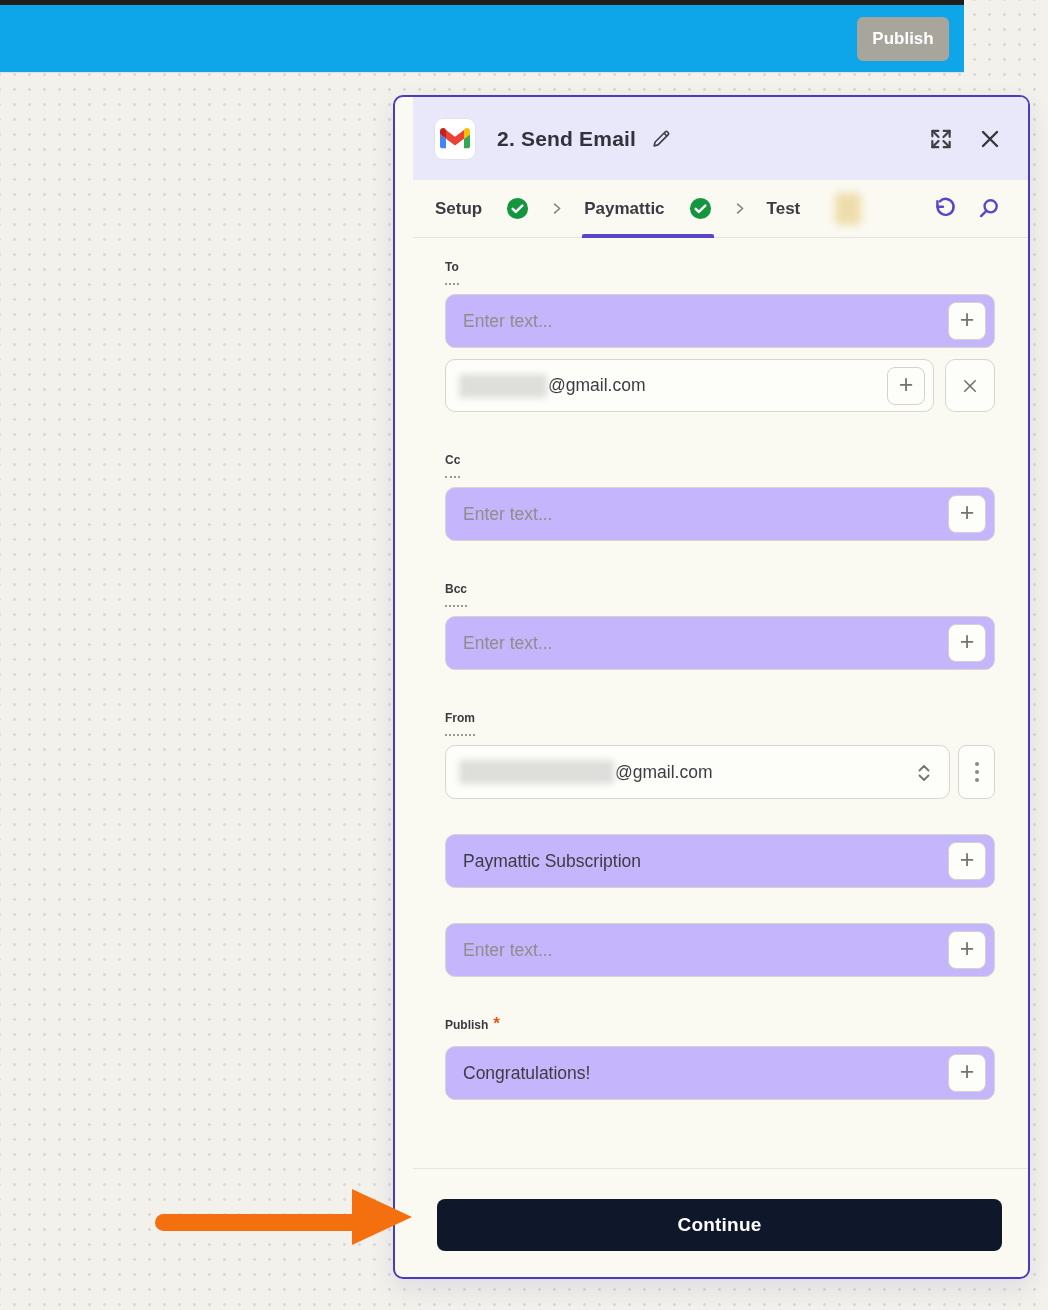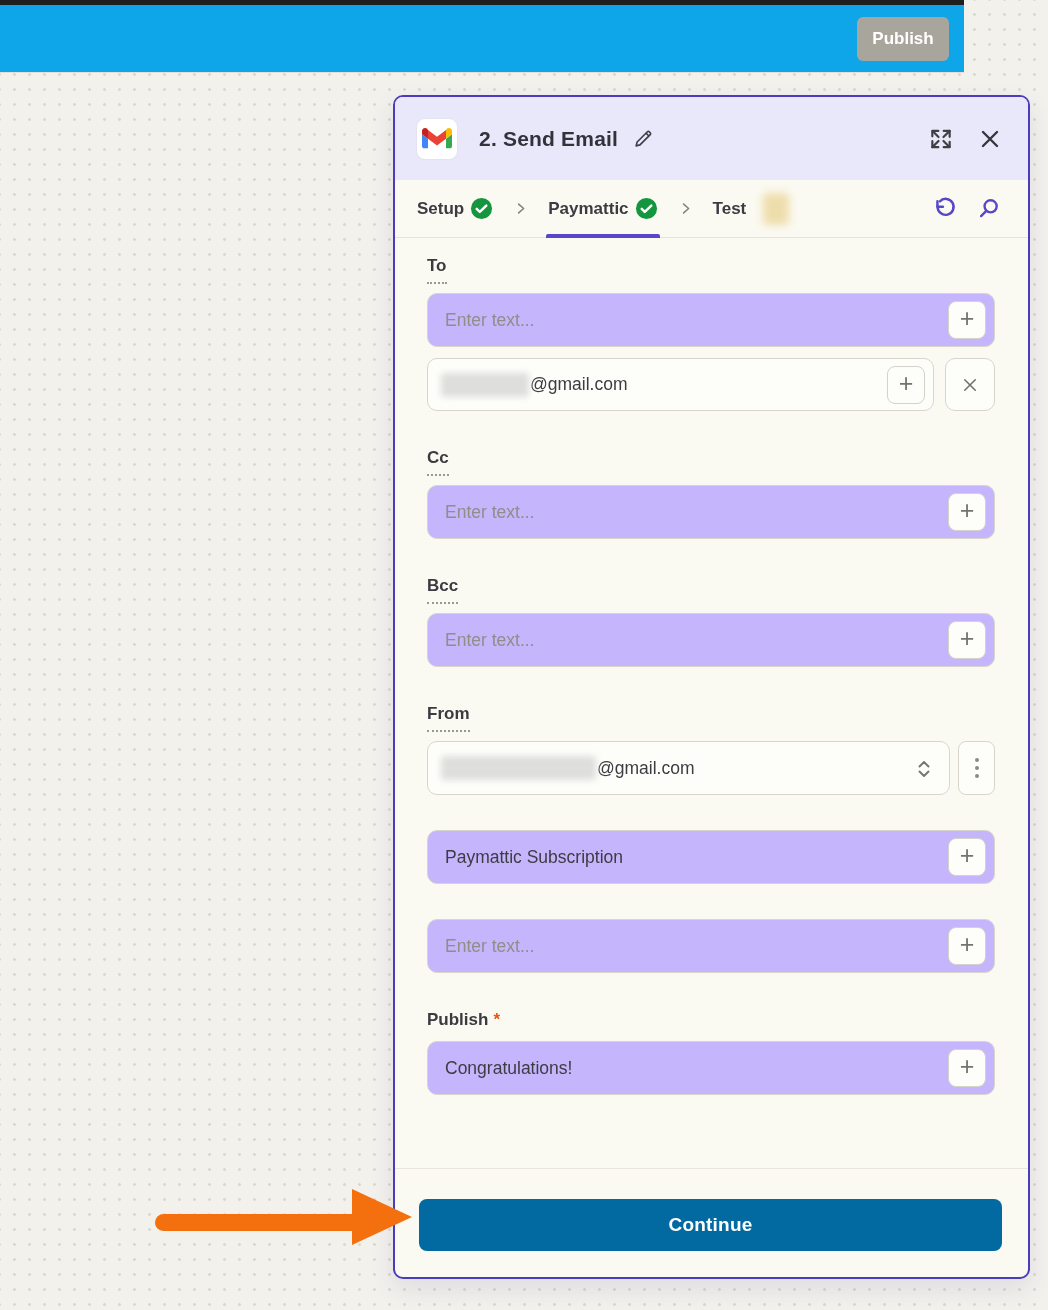--- a/index.html
+++ b/index.html
@@ -18,48 +18,48 @@
     background:#0ea5e9; border-bottom:1px solid #e3e1d8; }
   .topbar::before { content:""; position:absolute; left:0; top:0; width:100%; height:5px; background:#1f1f1d; }
   .publish-btn { position:absolute; right:15px; top:17px; width:92px; height:44px;
     background:#a8a69c; color:#ffffff; font-size:17px; font-weight:700;
     border:none; border-radius:6px; font-family:inherit; cursor:pointer; }
 
   
   .panel { position:absolute; left:393px; top:95px; width:637px; height:1184px;
     background:#fbfaf2; border:2px solid #4b3cbe; border-radius:10px;
     box-shadow:0 10px 24px rgba(60,50,140,.10); overflow:hidden;
-    display:flex; flex-direction:column; }
+    display:flex; flex-direction:column;padding-left:18px; }
 
   .panel-header { height:83px; background:#e9e8fb; display:flex; align-items:center;
     padding:0 24px 0 21px; flex:0 0 auto; }
   .app-icon-box { width:42px; height:42px; background:#ffffff; border-radius:9px;
     border:1px solid #e4e2ee; display:flex; align-items:center; justify-content:center; }
   .step-title { font-size:21px; font-weight:700; color:#33323b; margin-left:21px; letter-spacing:.2px; }
   .pencil-btn { margin-left:12px; background:none; border:none; cursor:pointer; display:flex; padding:2px; }
   .hdr-right { margin-left:auto; display:flex; align-items:center; gap:20px; }
   .icon-btn { background:none; border:none; cursor:pointer; display:flex; padding:2px; }
 
   
   .tabbar { height:58px; border-bottom:1px solid #e6e4da; display:flex; align-items:center;
     padding:0 24px 0 20px; flex:0 0 auto; background:#fbfaf2; position:relative; }
-  .tab { display:flex; align-items:center; gap:6px; height:100%; position:relative;
+  .tab { display:flex; align-items:center; gap:24px; height:100%; position:relative;
     font-size:17px; font-weight:700; color:#3c3b43; cursor:pointer; padding:0 2px; }
   .tab.active::after { content:""; position:absolute; left:0; right:0; bottom:-1px; height:4px;
     background:#5646c8; border-radius:2px 2px 0 0; }
   .tab-sep { margin:0 18px; display:flex; align-items:center; }
   .badge-redacted { width:26px; height:32px; background:#eeddab; border-radius:4px;
     filter:blur(4px); margin-left:11px; }
   .tabbar-right { margin-left:auto; display:flex; align-items:center; gap:15px; }
 
   
   .content { flex:1 1 auto; padding:16px 33px 0 32px; }
   .field-group { margin-top:35px; }
   .field-group:first-child { margin-top:0; }
-  .field-label { display:inline-block; font-size:17px; font-weight:700; color:#3a3a40; }
+  .field-label { display:inline-block; font-size:12px; font-weight:700; color:#3a3a40; }
   .field-label.dotted { border-bottom:2px dotted #9b9991; padding-bottom:4px; }
   .req { color:#e8540e; font-weight:700; margin-left:5px; font-size:17px; }
   .label-row { margin-bottom:9px; line-height:24px; }
 
   .input-row { position:relative; }
   .text-input { width:100%; height:54px; background:#c4b5fd; border:1px solid #d8d6cc;
     border-radius:10px; font-family:inherit; font-size:17.5px; color:#3d3c42;
     padding:0 60px 0 17px; outline:none; }
   .text-input::placeholder { color:#8f8e88; }
   .plus-btn { position:absolute; right:9px; top:8px; width:38px; height:38px;
@@ -81,21 +81,21 @@
     border:1px solid #d8d6cc; border-radius:10px; display:flex; align-items:center;
     padding:0 48px 0 13px; font-size:17.5px; color:#3d3c42; cursor:pointer; position:relative; }
   .select-caret { position:absolute; right:16px; top:16px; }
   .kebab-btn { position:absolute; right:0; top:0; width:37px; height:54px;
     background:#fdfdfa; border:1px solid #d8d6cc; border-radius:8px; cursor:pointer;
     display:flex; align-items:center; justify-content:center; }
 
   
   .panel-footer { flex:0 0 auto; border-top:1px solid #e7e5dc; margin-top:31px;
     padding:30px 26px 26px 24px; }
-  .continue-btn { width:100%; height:52px; background:#0369a1; border:none; border-radius:8px;
+  .continue-btn { width:100%; height:52px; background:#0f172a; border:none; border-radius:8px;
     color:#ffffff; font-size:19px; font-weight:700; font-family:inherit; cursor:pointer;
     letter-spacing:.2px; }
 
   
   .anno-arrow { position:absolute; left:155px; top:1185px; width:257px; height:63px; pointer-events:none; }
   .anno-shaft { position:absolute; left:0; top:29px; width:205px; height:17px;
     background:#f4700e; border-radius:9px; }
   .anno-head { position:absolute; left:197px; top:4px; width:0; height:0;
     border-top:28px solid transparent; border-bottom:28px solid transparent;
     border-left:60px solid #f4700e; }

